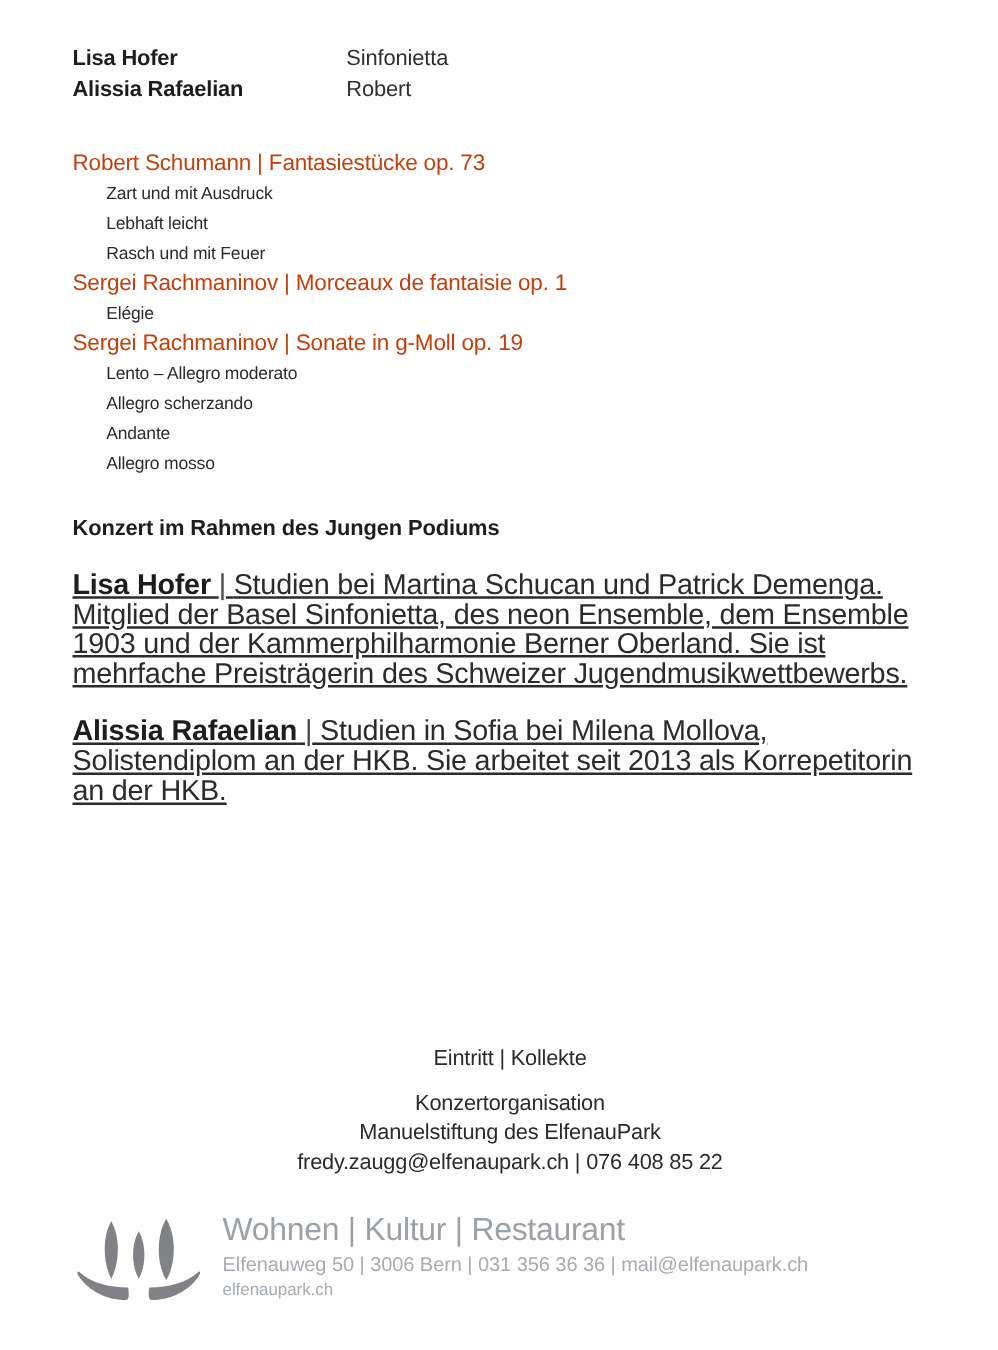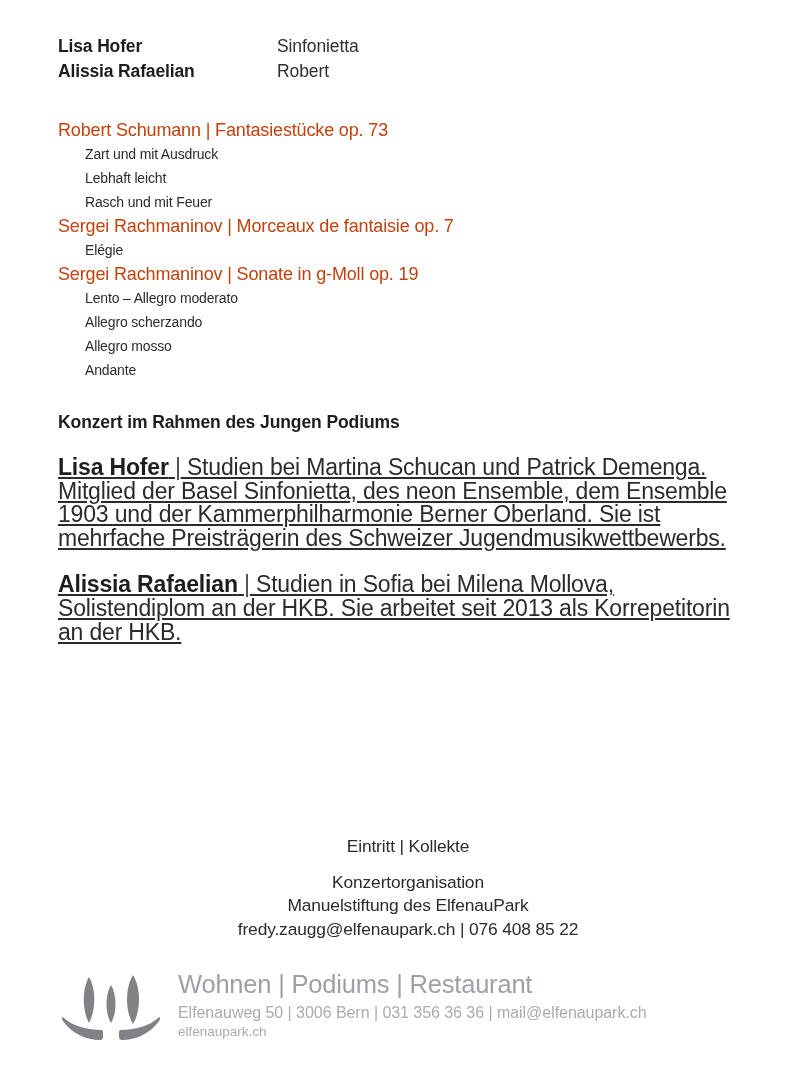--- a/index.html
+++ b/index.html
@@ -182,27 +182,27 @@
       <span class="performer-name">Alissia Rafaelian</span>
       <span class="performer-instrument">Robert</span>
     </div>
   </div>
 
   <div class="programme">
     <div class="work">Robert Schumann | Fantasiestücke op. 73</div>
     <div class="movement">Zart und mit Ausdruck</div>
     <div class="movement">Lebhaft leicht</div>
     <div class="movement">Rasch und mit Feuer</div>
-    <div class="work">Sergei Rachmaninov | Morceaux de fantaisie op. 7</div>
+    <div class="work">Sergei Rachmaninov | Morceaux de fantaisie op. 1</div>
     <div class="movement">Elégie</div>
     <div class="work">Sergei Rachmaninov | Sonate in g-Moll op. 19</div>
     <div class="movement">Lento – Allegro moderato</div>
     <div class="movement">Allegro scherzando</div>
+    <div class="movement">Andante</div>
     <div class="movement">Allegro mosso</div>
-    <div class="movement">Andante</div>
   </div>
 
   <div class="bios">
     <div class="bios-title">Konzert im Rahmen des Jungen Podiums</div>
 
     <p class="bio">
       <span class="bio-name">Lisa Hofer</span><span> </span><span class="bio-sep">|</span><span> </span><span>Studien bei Martina Schucan und Patrick Demenga. Mitglied der Basel Sinfonietta, des neon Ensemble, dem Ensemble 1903 und der Kammerphilharmonie Berner Oberland. Sie ist mehrfache Preisträgerin des Schweizer Jugendmusikwettbewerbs.</span>
     </p>
 
     <p class="bio">
@@ -232,20 +232,20 @@
                    C13 61, 28 68, 42 68 C44 68, 45 67, 45 64
                    C45 61, 45 58, 44 58 Z"></path>
           <path d="M62 58 C76 58, 92 54, 100 46 C102 44, 103 46, 101 49
                    C93 61, 78 68, 64 68 C62 68, 61 67, 61 64
                    C61 61, 61 58, 62 58 Z"></path>
         </g>
       </svg>
     </div>
 
     <div class="brand-text">
-      <div class="brand-title">Wohnen | Podiums | Restaurant</div>
+      <div class="brand-title">Wohnen | Kultur | Restaurant</div>
       <div class="brand-contact">Elfenauweg 50 | 3006 Bern | 031 356 36 36 | mail@elfenaupark.ch</div>
       <div class="brand-web">elfenaupark.ch</div>
     </div>
 
   </div>
 
 </div>
 
 </body></html>

